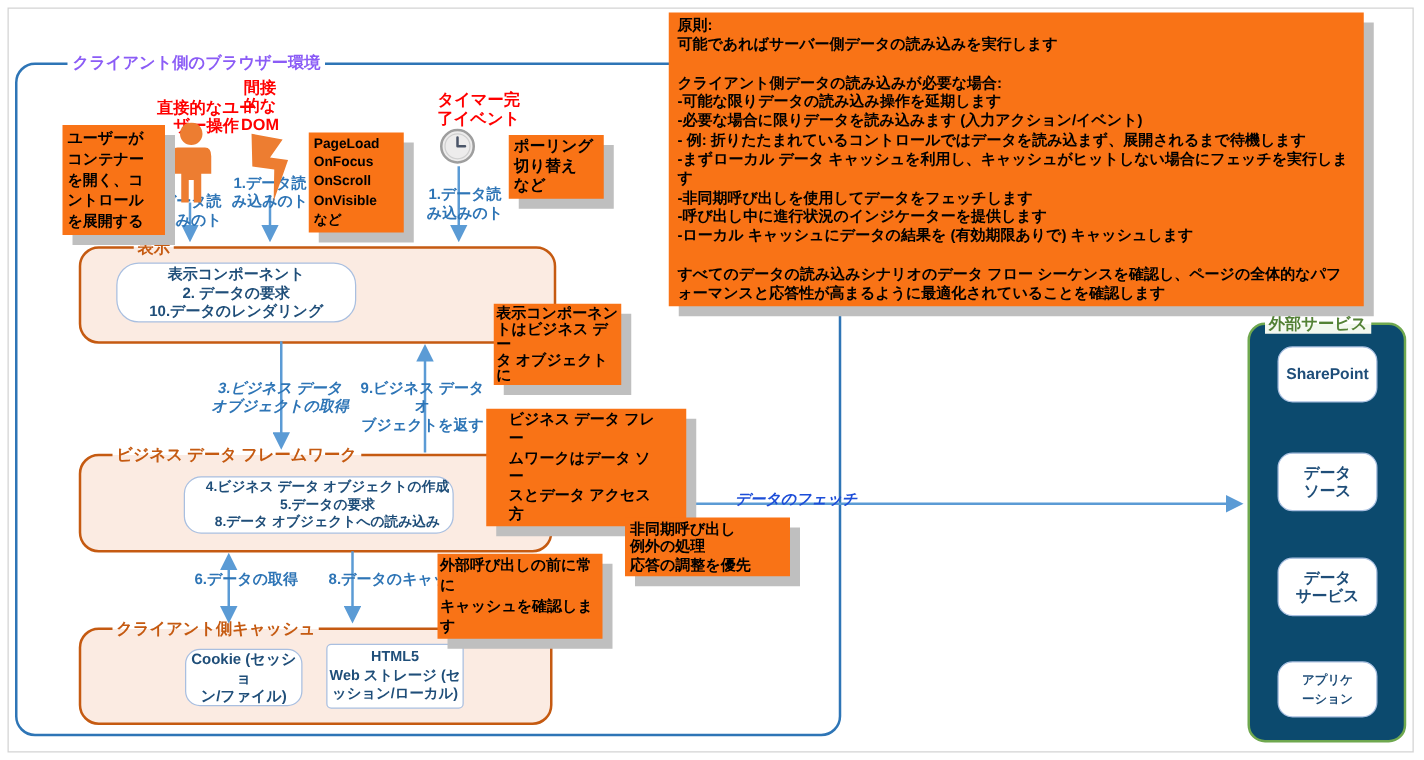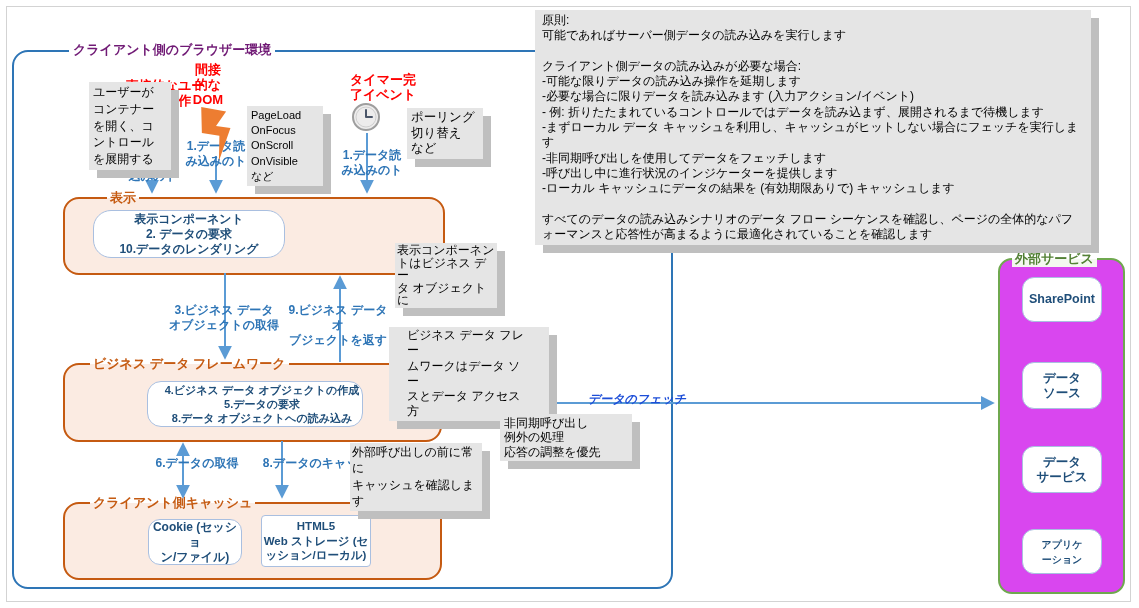--- a/index.html
+++ b/index.html
@@ -4,34 +4,34 @@
 <style>
   html,body{margin:0;padding:0;}
   body{width:1139px;height:608px;position:relative;background:#fff;
        font-family:"Liberation Sans",sans-serif;overflow:hidden;}
   .abs{position:absolute;}
   .pre{white-space:pre-line;}
   
   .page-frame{left:6px;top:6px;width:1123px;height:594px;border:1px solid #D3D3D3;}
   
   .client-box{left:12px;top:50px;width:657px;height:535px;border:2px solid #2E75B6;border-radius:16px;}
-  .client-title{left:69px;top:42px;background:#fff;color:#701a75;font-weight:bold;font-size:13px;padding:0 4px;line-height:16px;}
+  .client-title{left:54px;top:42px;background:#fff;color:#8b5cf6;font-weight:bold;font-size:13px;padding:0 4px;line-height:16px;}
   
   .obox{border:2px solid #C55A11;border-radius:16px;background:#FBEBE2;}
   .obox-label{position:absolute;top:-9px;color:#C55A11;font-weight:bold;font-size:13px;line-height:16px;padding:0 3px;
               background:linear-gradient(to bottom,#FFFFFF 50%,#FBEBE2 50%);}
   
   .wbox{background:#fff;border:1.5px solid #A9BFE0;border-radius:16px;color:#1F4E79;font-weight:bold;
         display:flex;align-items:center;justify-content:center;text-align:center;}
   
-  .gbox{left:998px;top:258px;width:123px;height:332px;border:2px solid #6FA84F;border-radius:14px;background:#d946ef;}
+  .gbox{left:998px;top:258px;width:123px;height:332px;border:2px solid #6FA84F;border-radius:14px;background:#0c4a6e;}
   .gbox-label{position:absolute;top:-9px;left:12px;color:#538135;font-weight:bold;font-size:13px;line-height:16px;padding:0 3px;
               background:linear-gradient(to bottom,#FFFFFF 50%,#F3F8EF 50%);}
   
-  .note{background:#e5e5e5;color:#000;font-weight:normal;font-size:12px;line-height:15.5px;padding:2px 4px;
+  .note{background:#f97316;color:#000;font-weight:bold;font-size:12px;line-height:15.5px;padding:2px 4px;
         box-shadow:8px 8px 0 0 #BFBFBF;}
   
   .red-label{color:#FF0000;font-weight:bold;font-size:13px;line-height:15px;text-align:center;}
   .blue-label{color:#2E75B6;font-weight:bold;font-size:12px;line-height:15px;text-align:center;}
   .fetch-label{color:#1d4ed8;font-weight:bold;font-style:italic;font-size:12px;}
 </style>
 </head>
 <body>
 
 <div class="abs page-frame"></div>
@@ -84,21 +84,21 @@
     <line x1="216" y1="156" x2="216" y2="191" marker-end="url(#ah)"></line>
     <line x1="367" y1="133" x2="367" y2="191" marker-end="url(#ah)"></line>
     <line x1="225" y1="273" x2="225" y2="357" marker-end="url(#ah)"></line>
     <line x1="340" y1="362" x2="340" y2="278" marker-end="url(#ah)"></line>
     <line x1="183" y1="445" x2="183" y2="496" marker-start="url(#ah)" marker-end="url(#ah)"></line>
     <line x1="282" y1="441" x2="282" y2="496" marker-end="url(#ah)"></line>
     <line x1="447" y1="403" x2="992" y2="403" marker-start="url(#ah)" marker-end="url(#ah)"></line>
   </g>
 </svg>
 
-<div class="abs blue-label pre" style="left:160px;top:303px;width:128px;">3.ビジネス データ
+<div class="abs blue-label pre" style="left:160px;top:303px;width:128px;font-style:italic;">3.ビジネス データ
 オブジェクトの取得</div>
 <div class="abs blue-label pre" style="left:282px;top:303px;width:112px;">9.ビジネス データ オ
 ブジェクトを返す</div>
 <div class="abs blue-label" style="left:142px;top:456px;width:110px;">6.データの取得</div>
 <div class="abs blue-label" style="left:253px;top:456px;width:140px;">8.データのキャッシュ</div>
 <div class="abs fetch-label" style="left:588px;top:391px;">データのフェッチ</div>
 
 <div class="abs red-label pre" style="left:115px;top:78px;width:100px;">直接的なユー
 ザー操作</div>
 <div class="abs red-label pre" style="left:185px;top:62px;width:46px;">間接
@@ -120,21 +120,21 @@
 </svg>
 <svg class="abs" style="left:193px;top:103px;" width="48" height="62" viewBox="0 0 48 62">
   <polygon points="12,2 36,10 24,23 38,27 22,58 26,33 9,28" fill="#ED7D31" transform="rotate(-8 24 30)"></polygon>
 </svg>
 <svg class="abs" style="left:351px;top:102px;" width="30" height="30" viewBox="0 0 30 30">
   <circle cx="15" cy="15" r="13" fill="#EDECEC" stroke="#9E9E9E" stroke-width="2"></circle>
   <circle cx="15" cy="15" r="10" fill="none" stroke="#CFCFCF" stroke-width="1"></circle>
   <path d="M15,15 L15,8 M15,15 L21,15" stroke="#4A5568" stroke-width="2" stroke-linecap="round" fill="none"></path>
 </svg>
 
-<div class="abs note pre" style="left:50px;top:82px;width:74px;line-height:16.8px;margin-left:39px;">ユーザーが
+<div class="abs note pre" style="left:50px;top:100px;width:74px;line-height:16.8px;">ユーザーが
 コンテナー
 を開く、コ
 ントロール
 を展開する</div>
 <div class="abs note pre" style="left:247px;top:106px;width:68px;font-size:11px;line-height:15.2px;">PageLoad
 OnFocus
 OnScroll
 OnVisible
 など</div>
 <div class="abs note pre" style="left:407px;top:108px;width:68px;font-size:12.5px;line-height:15.6px;">ポーリング

